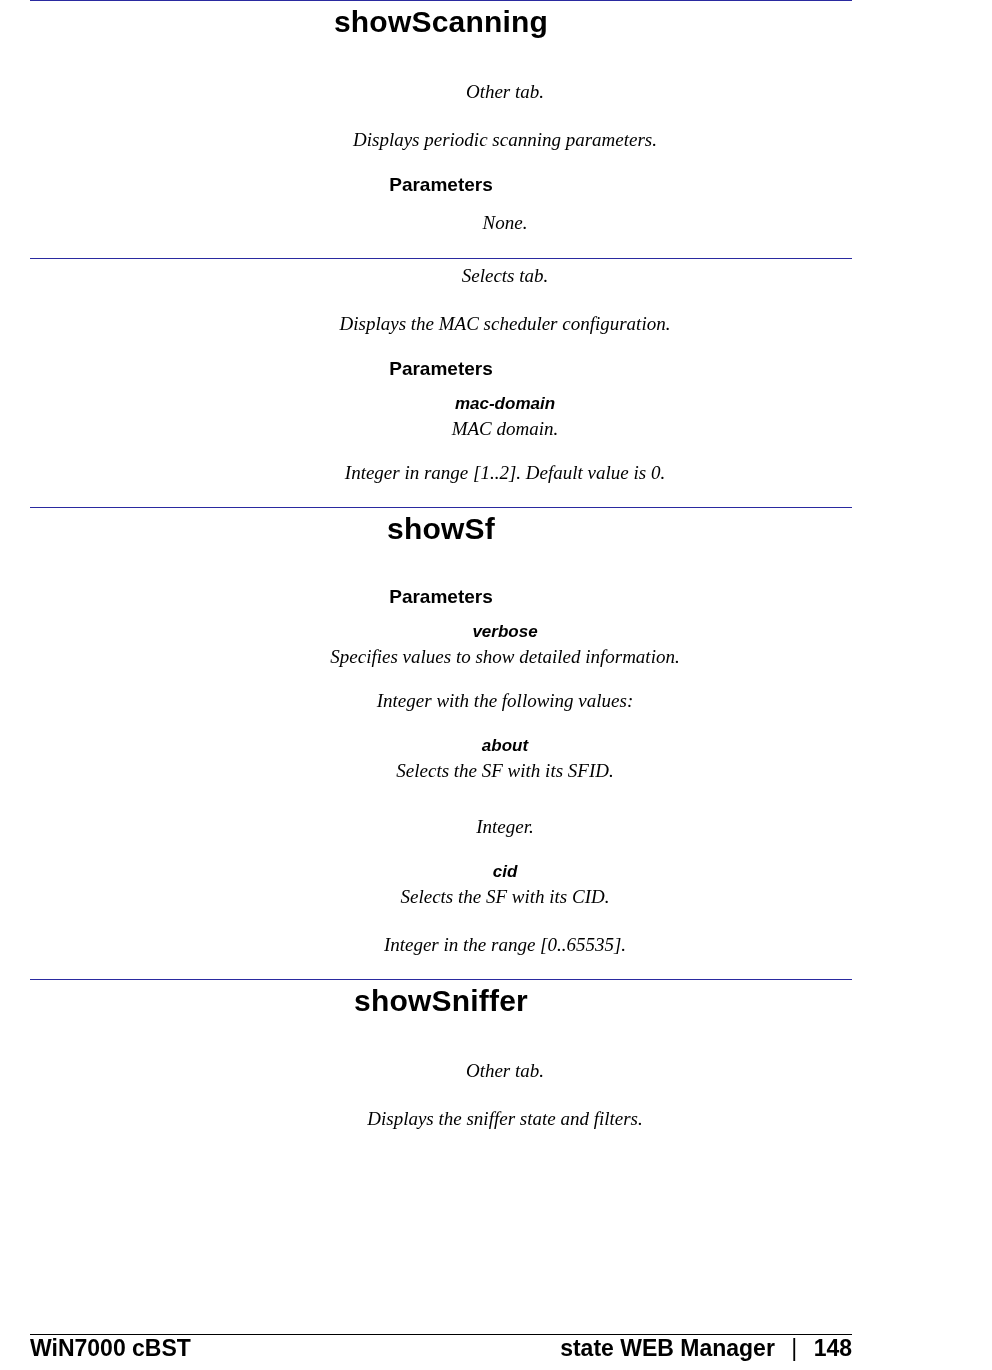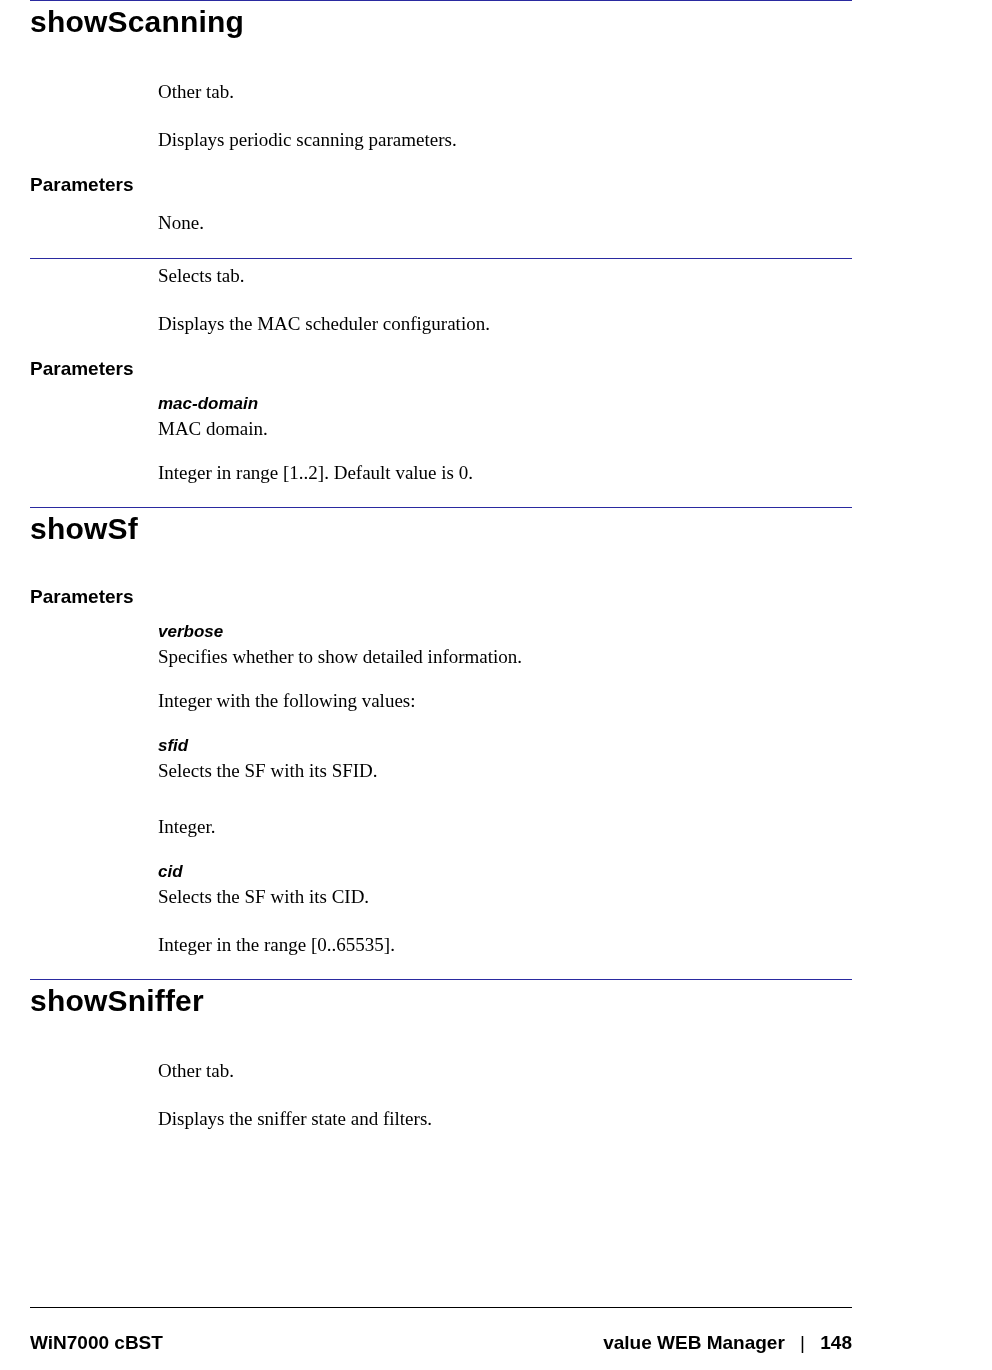--- a/index.html
+++ b/index.html
@@ -9,40 +9,42 @@
     background: #fff;
     width: 992px;
   }
   .page {
     box-sizing: border-box;
     width: 882px;
     min-height: 1370px;
     padding: 0 30px 0 30px;
     position: relative;
     color: #000;
+    text-align: center;
   }
   .top-rule {
     border-top: 1px solid #2a2aa0;
     margin-bottom: 4px;
   }
   h2.section-title {
     font-family: Arial, Helvetica, sans-serif;
     font-weight: 700;
     font-size: 30px;
     margin: 2px 0 40px 0;
     letter-spacing: 0.2px;
   }
   .body-indent {
     margin-left: 128px;
   }
   p.para {
     font-family: "Palatino Linotype", "Book Antiqua", Palatino, Georgia, serif;
     font-size: 19px;
     line-height: 1.35;
     margin: 0 0 22px 0;
+    font-style: italic;
   }
   .subhead {
     font-family: Arial, Helvetica, sans-serif;
     font-weight: 700;
     font-size: 19px;
     margin: 0 0 14px 0;
   }
   .param-name {
     font-family: Arial, Helvetica, sans-serif;
     font-weight: 700;
@@ -50,28 +52,28 @@
     margin: 0 0 2px 0;
     font-style: italic;
   }
   .section-sep {
     border: none;
     border-top: 1px solid #2a2aa0;
     margin: 6px 0 4px 0;
   }
   .footer {
     position: absolute;
-    bottom: 16px;
+    bottom: 8px;
     left: 30px;
     right: 30px;
     border-top: 1.5px solid #000;
-    padding-top: 24px;
+    padding-top: 0;
     font-family: Arial, Helvetica, sans-serif;
     font-weight: 700;
-    font-size: 19px;
+    font-size: 23px;
   }
   .footer .left { float: left; }
   .footer .right { float: right; }
   .footer .sep-bar {
     display: inline-block;
     padding: 0 10px;
     font-weight: 400;
   }
   .footer::after { content: ""; display: block; clear: both; }
 </style>
@@ -101,41 +103,41 @@
     <div class="param-name">mac-domain</div>
     <p class="para" style="margin-bottom:18px;">MAC domain.</p>
     <p class="para">Integer in range [1..2]. Default value is 0.</p>
   </div>
 
   <hr class="section-sep">
   <h2 class="section-title">showSf</h2>
   <div class="subhead">Parameters</div>
   <div class="body-indent">
     <div class="param-name">verbose</div>
-    <p class="para" style="margin-bottom:18px;">Specifies whether to show detailed information.</p>
+    <p class="para" style="margin-bottom:18px;">Specifies values to show detailed information.</p>
     <p class="para">Integer with the following values:</p>
 
-    <div class="param-name">sfid</div>
+    <div class="param-name">about</div>
     <p class="para" style="margin-bottom:31px;">Selects the SF with its SFID.</p>
     <p class="para">Integer.</p>
 
     <div class="param-name">cid</div>
     <p class="para" style="">Selects the SF with its CID.</p>
     <p class="para">Integer in the range [0..65535].</p>
   </div>
 
   <hr class="section-sep">
   <h2 class="section-title">showSniffer</h2>
   <div class="body-indent">
     <p class="para">Other tab.</p>
     <p class="para">Displays the sniffer state and filters.</p>
   </div>
 
   <div class="footer">
     <span class="left">WiN7000 cBST</span>
     <span class="right">
-      <span>value WEB Manager</span>
+      <span>state WEB Manager</span>
       <span class="sep-bar">|</span>
       <span>148</span>
     </span>
   </div>
 
 </div>
 
 </body></html>

